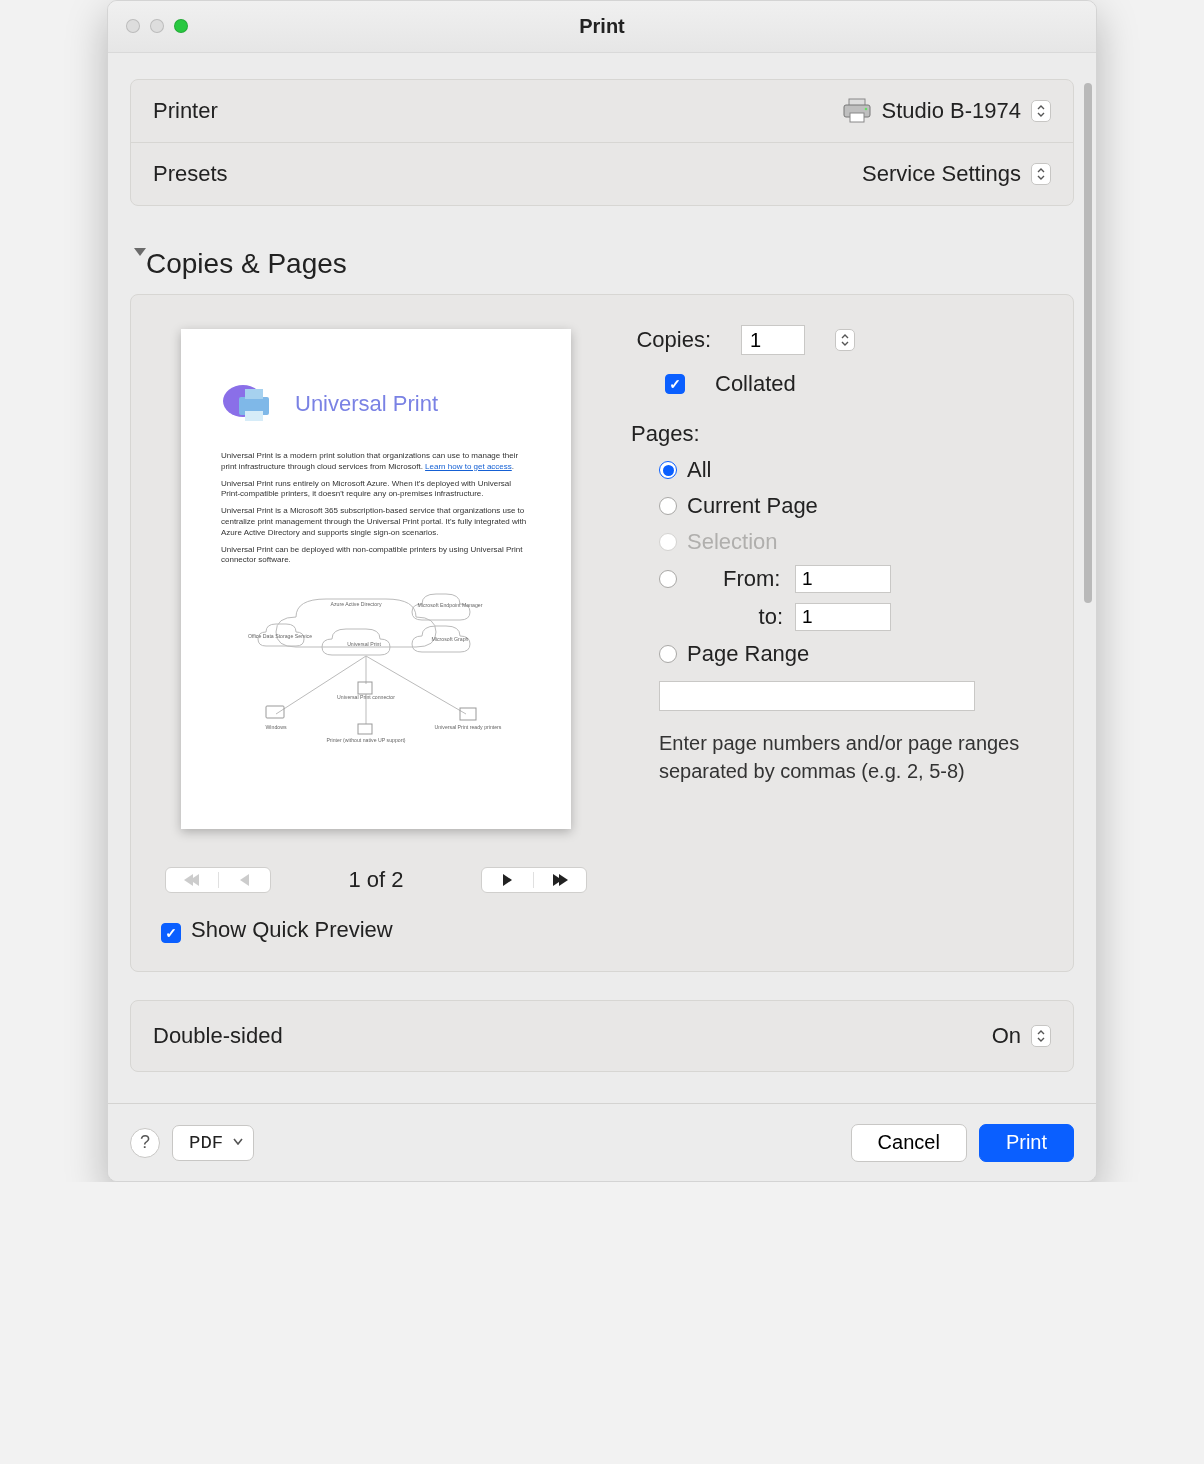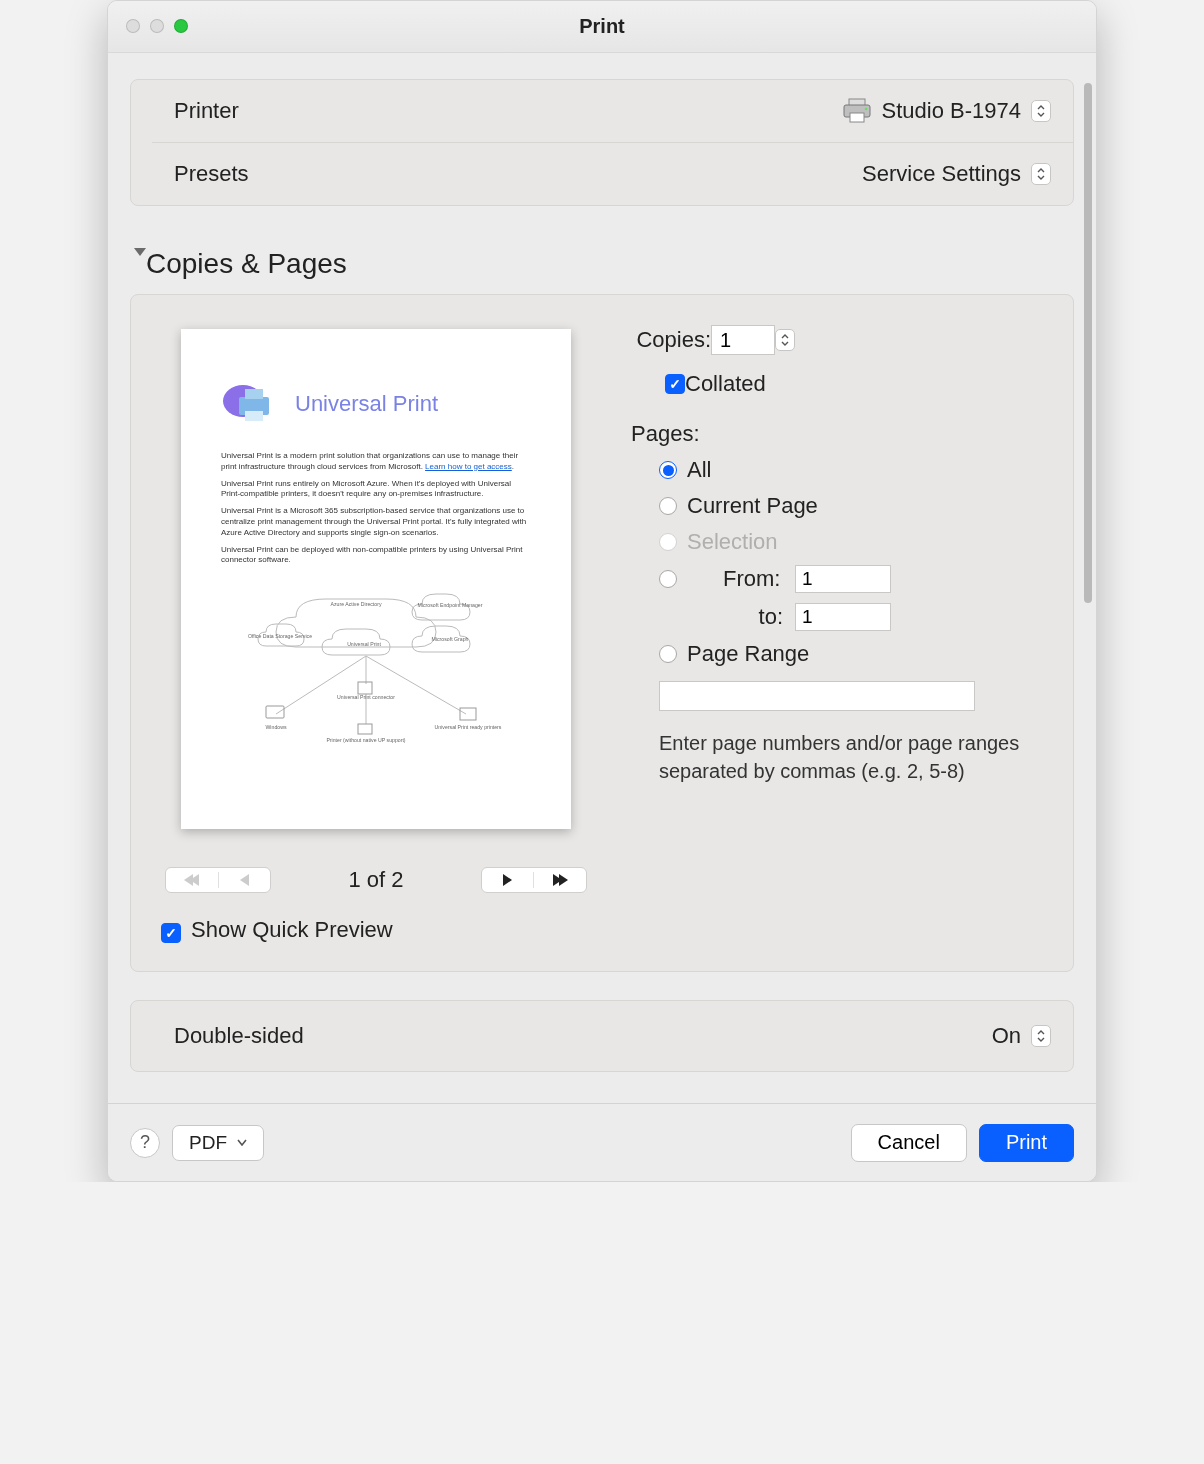--- a/index.html
+++ b/index.html
@@ -32,21 +32,20 @@
   .traffic .dot { width:14px; height:14px; border-radius:50%; border:0.5px solid rgba(0,0,0,0.15);}
   .dot.red{background:#ddd;} .dot.yellow{background:#ddd;} .dot.green{background:#28c840;}
   .title { margin:0 auto; font-weight:600; font-size:20px;}
   .dialog-body { padding: 26px 22px 0 22px; height: 1050px; overflow:hidden; position:relative;}
   .scroll-thumb{position:absolute; right:4px; top:30px; width:8px; height:520px; background:#b9b9b9; border-radius:4px;}
   .panel {
     background:#e8e7e6;
     border:1px solid #d7d6d3;
     border-radius:8px;
     margin-bottom: 28px;
-    padding-left: 21px;
   }
   .row { display:flex; align-items:center; justify-content:space-between; padding:18px 22px; font-size:22px;}
   .row.divider { border-top:1px solid #d7d6d3;text-align:center;}
   .selectish { display:flex; align-items:center; gap:10px; font-size:22px;}
   .updown { width:20px; height:22px; border:1px solid #c7c6c4; border-radius:5px; background:#fff; display:flex; flex-direction:column; align-items:center; justify-content:center; font-size:8px; line-height:8px; color:#444;}
   .section-header { display:flex; gap:0; font-size:28px; padding: 14px 10px 14px 4px;}
   .chev{width:0;height:0;border-left:6px solid transparent;border-right:6px solid transparent;border-top:8px solid #6b6b6b;}
   .section-panel{ background:#e8e7e6; border:1px solid #d7d6d3; border-radius:8px; padding:34px 30px 28px 30px; }
   .columns{display:flex; gap:40px;}
   .preview-col{flex:0 0 430px;}
@@ -62,38 +61,38 @@
   .pager{display:flex; align-items:center; justify-content:space-between; margin-top:38px; padding:0 4px;}
   .pager-btn{width:80px; height:26px; background:#fff; border:1px solid #d0cfcd; border-radius:6px; display:flex; align-items:center; justify-content:center; font-size:13px; color:#999;}
   .pager-btn.twin{width:106px; display:flex;}
   .pager-btn .half{flex:1; display:flex; align-items:center; justify-content:center;}
   .pager-btn .sep{width:1px; height:16px; background:#e0e0e0;}
   .pgtxt{font-size:22px;}
   .checkrow{display:flex; align-items:flex-end; gap:10px; font-size:22px; margin-top:24px;}
   .checkbox{width:20px; height:20px; border-radius:4px; border:1px solid #b7b7b7; background:#fff; display:flex; align-items:center; justify-content:center;}
   .checkbox.checked{background:#0a5fff; border-color:#0a5fff;}
   .checkbox.checked::after{content:"✓"; color:#fff; font-size:14px; font-weight:bold;}
-  .form-row{display:flex; align-items:center; gap:0; margin-bottom:16px; font-size:22px;}
+  .form-row{display:flex; align-items:center; gap:30px; margin-bottom:16px; font-size:22px;}
   .form-label{min-width:80px; text-align:right;}
   input.num{width:64px; height:30px; border:1px solid #c9c8c6; border-radius:0; padding:2px 8px; font-size:20px; background:#fff;}
   input.small{width:96px; height:28px; border:1px solid #c9c8c6; padding:1px 6px; font-size:19px; background:#fff;}
   .radio-line{display:flex; align-items:center; gap:10px; font-size:22px; margin:10px 0;}
   .radio{width:18px; height:18px; border-radius:50%; border:1.5px solid #a9a8a6; background:#fff; position:relative;}
   .radio.selected{border-color:#0a5fff;}
   .radio.selected::after{content:""; position:absolute; inset:2.5px; background:#0a5fff; border-radius:50%;}
   .radio.disabled{border-color:#d4d3d1;}
   .radio-line.disabled{color:#b0afad;}
   .range-input{width:316px; height:30px; border:1px solid #c9c8c6; background:#fff; margin-top:4px;}
   .help{font-size:20px; color:#333; margin-top:18px; line-height:1.4;}
   .double-row{ padding:22px 22px; font-size:22px; display:flex; justify-content:space-between; align-items:center;}
   .footer{
     height:78px; border-top:1px solid #d4d3d1; background:#ececec; display:flex; align-items:center; padding:0 22px; gap:12px;
   }
   .circle-help{width:30px; height:30px; border-radius:50%; border:1px solid #c8c7c5; background:#fff; display:flex; align-items:center; justify-content:center; font-size:18px; color:#555;}
-  .pdf-btn{height:36px; padding:0 16px 0 16px; border:1px solid #c8c7c5; border-radius:7px; background:#fff; display:flex; align-items:center; gap:10px; font-size:19px;}
+  .pdf-btn{height:36px; padding:0 10px 0 16px; border:1px solid #c8c7c5; border-radius:7px; background:#fff; display:flex; align-items:center; gap:10px; font-size:19px;font-family:Liberation Mono, monospace;}
   .pdf-chev{font-size:12px;color:#555;}
   .spacer{flex:1;}
   .btn{height:38px; padding:0 26px; border-radius:7px; font-size:20px; border:1px solid #c8c7c5; background:#fff;}
   .btn.primary{background:#0a5fff; border-color:#0a5fff; color:#fff; font-weight:500;}
   .svg-printer{width:30px;height:26px;}
   .cloud-draw{width:60px;height:50px;}
   .diagram{width:280px;height:190px; margin:8px auto 0 auto; display:block;}
   .tri-r{width:0;height:0;border-top:6px solid transparent;border-bottom:6px solid transparent;border-left:9px solid #888;}
   .tri-r.dark{border-left-color:#222;}
   .tri-l{width:0;height:0;border-top:6px solid transparent;border-bottom:6px solid transparent;border-right:9px solid #ccc;}

